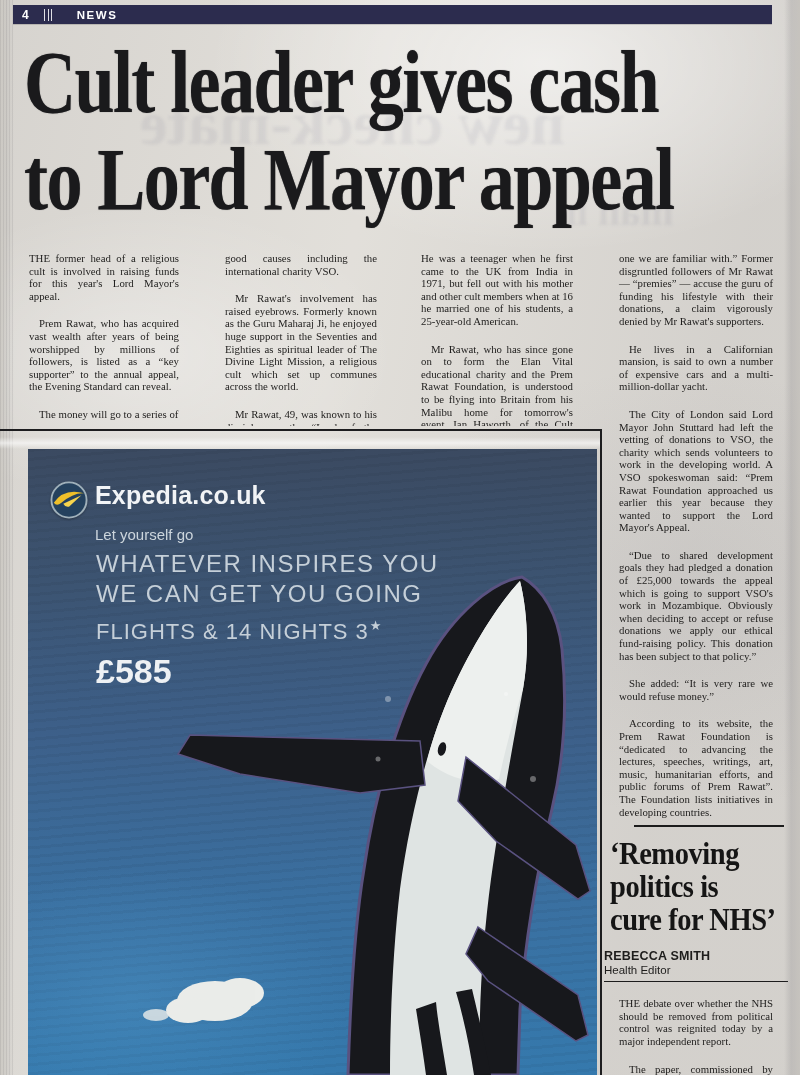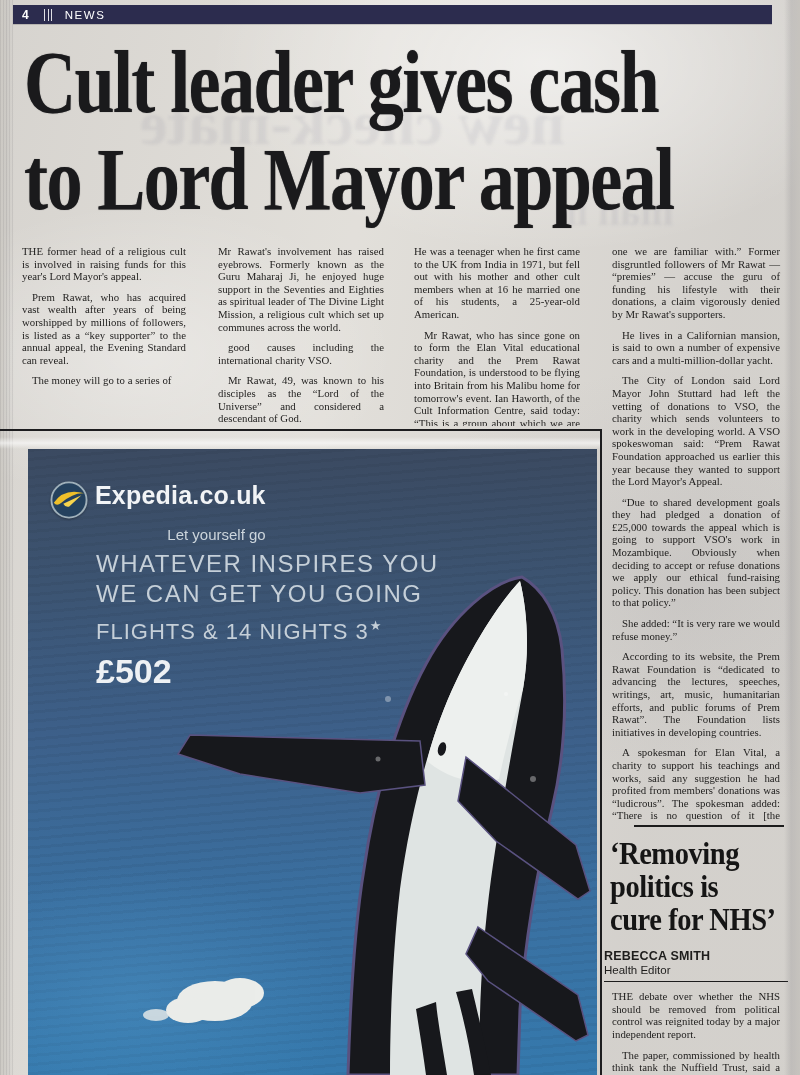--- a/index.html
+++ b/index.html
@@ -21,39 +21,39 @@
     background:linear-gradient(90deg, transparent 0, rgba(110,108,112,.20) 45%, #c6c3be 100%);}
   .crease{position:absolute;left:0;top:437px;width:600px;height:12px;
     background:linear-gradient(180deg,transparent,rgba(255,255,255,.6),transparent);}
   
   .masthead{position:absolute;left:13px;top:5px;width:759px;height:19px;background:#2c2c4e;
     display:flex;align-items:center;color:#fff;font-family:"Liberation Sans",sans-serif;
     box-shadow:0 1px 0 rgba(0,0,0,.15);}
   .pagenum{margin-left:9px;font-size:12px;font-weight:bold;}
   .mast-sep{margin-left:15px;width:10px;height:12px;
     background:repeating-linear-gradient(90deg, rgba(255,255,255,.85) 0 1px, transparent 1px 3.5px);}
-  .section-title{margin-left:11px;font-size:11.5px;font-weight:normal;letter-spacing:1.6px;}
+  .section-title{margin-left:23px;font-size:11.5px;font-weight:bold;letter-spacing:1.6px;}
   
   .ghost{position:absolute;font-family:"Liberation Serif",serif;font-weight:bold;
     color:rgba(85,85,120,.09);filter:blur(1.5px);transform:scaleX(-1);white-space:nowrap;}
   .ghost1{top:88px;left:140px;font-size:62px;}
   .ghost2{top:188px;left:555px;font-size:40px;}
   
   .headline{position:absolute;left:24px;top:34px;margin:0;font-weight:bold;color:#1a1a1c;
     font-size:88px;line-height:97px;letter-spacing:-2px;
     transform:scaleX(.82);transform-origin:left top;white-space:nowrap;
     text-shadow:0 0 1px rgba(20,20,25,.6);}
   .headline .hl{display:block;}
   
   .col{position:absolute;top:237px;font-size:10.8px;line-height:12.6px;text-align:justify;overflow:hidden;}
   .col1{left:14px;width:180px;height:189px;}
   .col2{left:210px;width:182px;height:189px;}
   .col3{left:406px;width:182px;height:189px;}
   .col4{left:604px;width:184px;height:838px;}
-  .para{margin:8px;}
+  .para{margin:15px;}
   .para + .para{text-indent:10px;}
   .byline-block{font-family:"Liberation Sans",sans-serif;border-bottom:1.5px solid #1c1c1c;
     padding-bottom:5px;margin-bottom:6px;}
   .byline-name{font-size:12.5px;font-weight:bold;letter-spacing:.2px;}
   .byline-title{font-size:11.5px;margin-top:1px;}
   .a1c4{height:584px;overflow:hidden;}
   
   .nhs{position:absolute;top:588px;left:0;width:184px;}
   .nhs-rule{height:2px;background:#1c1c1c;width:150px;margin:0 0 10px 30px;}
   .nhs-headline{margin:0 0 14px 6px;font-size:31px;line-height:33px;font-weight:bold;color:#151515;
@@ -66,21 +66,21 @@
   
   .ad{position:absolute;left:28px;top:449px;width:569px;height:626px;overflow:hidden;
     background:
       radial-gradient(ellipse 55% 30% at 18% 88%, rgba(90,165,215,.28), transparent 70%),
       repeating-linear-gradient(175deg, rgba(0,0,0,.045) 0 3px, transparent 3px 9px),
       linear-gradient(180deg,#3b4a61 0%,#3c5472 22%,#3d608a 46%,#3a70a1 72%,#3579ad 100%);
     font-family:"Liberation Sans",sans-serif;}
   .whale{position:absolute;left:0;top:0;}
   .ad-brand-row{position:absolute;left:22px;top:32px;display:flex;align-items:flex-start;}
   .expedia-logo{width:38px;height:38px;flex:0 0 auto;filter:drop-shadow(0 1px 1px rgba(0,0,0,.3));}
-  .ad-brand-text{margin-left:7px;text-align:right;}
+  .ad-brand-text{margin-left:7px;}
   .ad-brand{font-size:25px;font-weight:bold;color:#f2f4f6;letter-spacing:.2px;}
   .ad-tagline{font-size:15px;color:#ccd5dc;margin-top:16px;}
   .ad-copy{position:absolute;left:68px;top:100px;color:#c5cfd8;}
   .ad-line{font-size:24px;line-height:30px;letter-spacing:1.5px;font-weight:300;}
   .ad-dest{font-size:35px;font-weight:bold;color:#eef1f4;letter-spacing:2px;margin-top:9px;}
   .ad-offer{font-size:22px;letter-spacing:1px;margin-top:9px;}
   .ad-offer .star{font-size:13px;vertical-align:9px;margin-left:1px;}
   .ad-price{font-size:34px;font-weight:bold;color:#eef1f4;margin-top:7px;}
 </style>
 </head>
@@ -104,22 +104,22 @@
     <span class="hl">to Lord Mayor appeal</span>
   </h1>
 
   <div class="col col1">
     <p class="para">THE former head of a religious cult is involved in raising funds for this year's Lord Mayor's appeal.</p>
     <p class="para">Prem Rawat, who has acquired vast wealth after years of being worshipped by millions of followers, is listed as a “key supporter” to the annual appeal, the Evening Standard can reveal.</p>
     <p class="para">The money will go to a series of</p>
   </div>
 
   <div class="col col2">
+    <p class="para">good causes including the international charity VSO.</p>
     <p class="para">Mr Rawat's involvement has raised eyebrows. Formerly known as the Guru Maharaj Ji, he enjoyed huge support in the Seventies and Eighties as spiritual leader of The Divine Light Mission, a religious cult which set up communes across the world.</p>
-    <p class="para">good causes including the international charity VSO.</p>
     <p class="para">Mr Rawat, 49, was known to his disciples as the “Lord of the Universe” and considered a descendant of God.</p>
   </div>
 
   <div class="col col3">
     <p class="para">He was a teenager when he first came to the UK from India in 1971, but fell out with his mother and other cult members when at 16 he married one of his students, a 25-year-old American.</p>
     <p class="para">Mr Rawat, who has since gone on to form the Elan Vital educational charity and the Prem Rawat Foundation, is understood to be flying into Britain from his Malibu home for tomorrow's event. Ian Haworth, of the Cult Information Centre, said today: “This is a group about which we are concerned. We have received complaints over the years and it is</p>
   </div>
 
   <div class="col col4">
     <div class="a1c4">
@@ -200,19 +200,19 @@
       <div class="ad-brand-text">
         <div class="ad-brand">Expedia.co.uk</div>
         <div class="ad-tagline">Let yourself go</div>
       </div>
     </div>
 
     <div class="ad-copy">
       <div class="ad-line">WHATEVER INSPIRES YOU</div>
       <div class="ad-line">WE CAN GET YOU GOING</div>
       <div class="ad-offer"><span>FLIGHTS &amp; 14 NIGHTS 3</span><span class="star">★</span></div>
-      <div class="ad-price">£502</div>
+      <div class="ad-price">£585</div>
     </div>
   </div>
 
   <div class="crease"></div>
   <div class="edge-right"></div>
 </div>
 
 </body></html>

